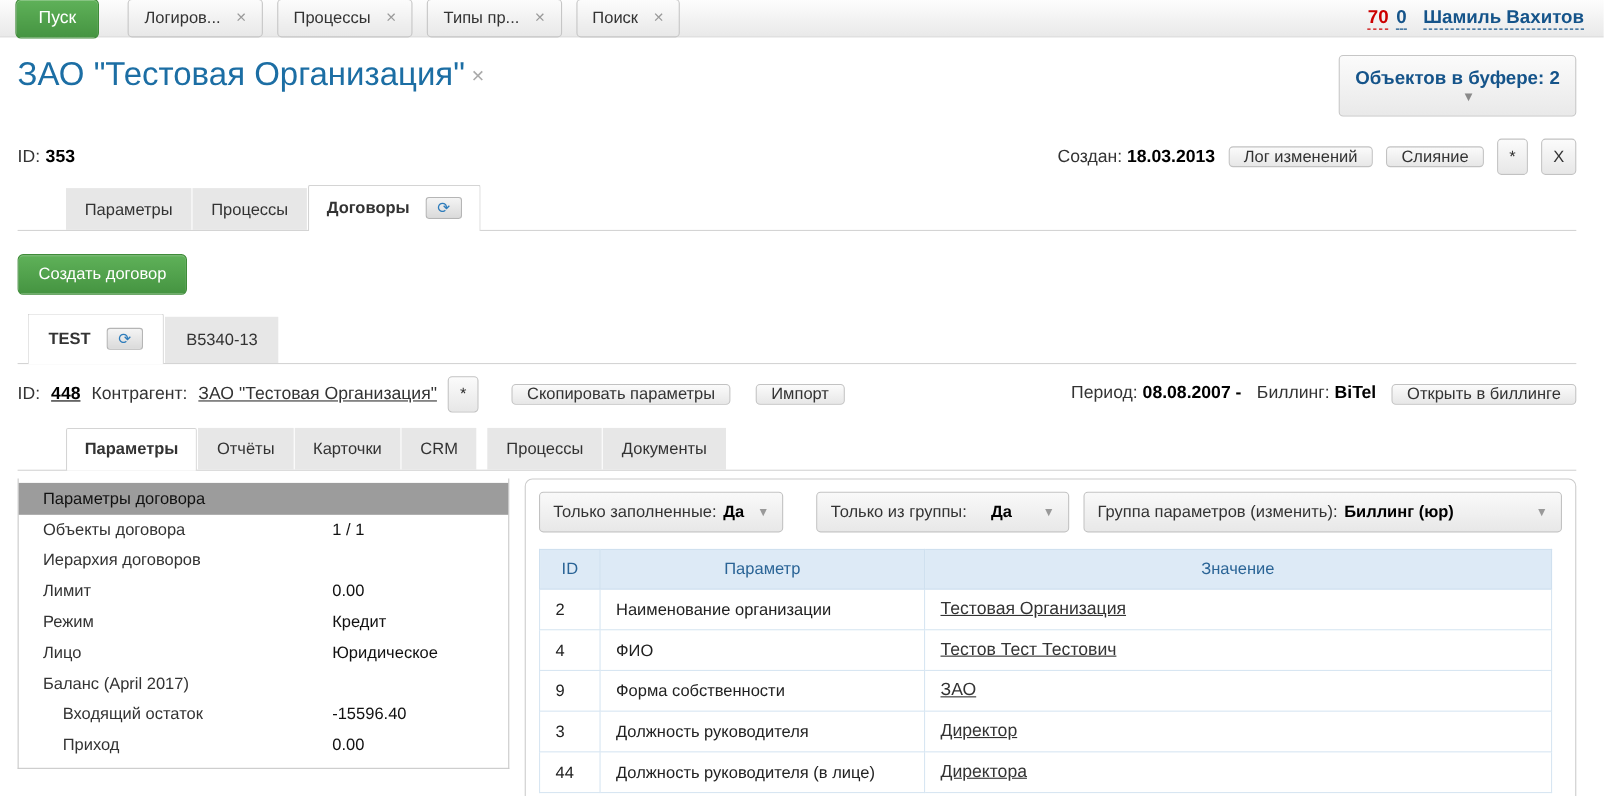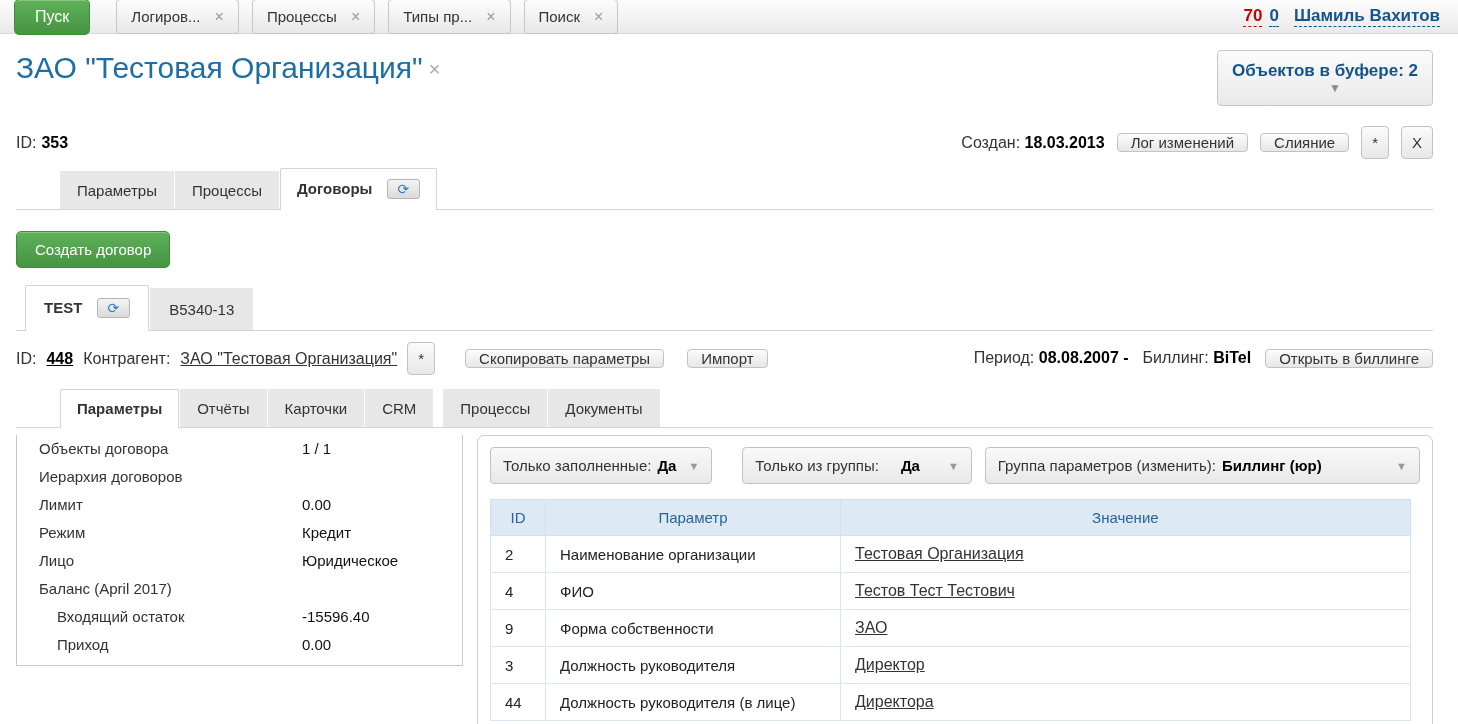--- a/index.html
+++ b/index.html
@@ -222,20 +222,21 @@
     </div>
     <div class="tab">
       <span>Документы</span>
     </div>
   </div>
 
   
   <div class="content">
 
     <div class="left-panel">
+      <div class="lp-header">Параметры договора</div>
       <div class="lp-row">
         <span class="l">Объекты договора</span>
         <span class="v">1 / 1</span>
       </div>
       <div class="lp-row">
         <span class="l">Иерархия договоров</span>
         <span class="v"></span>
       </div>
       <div class="lp-row">
         <span class="l">Лимит</span>

